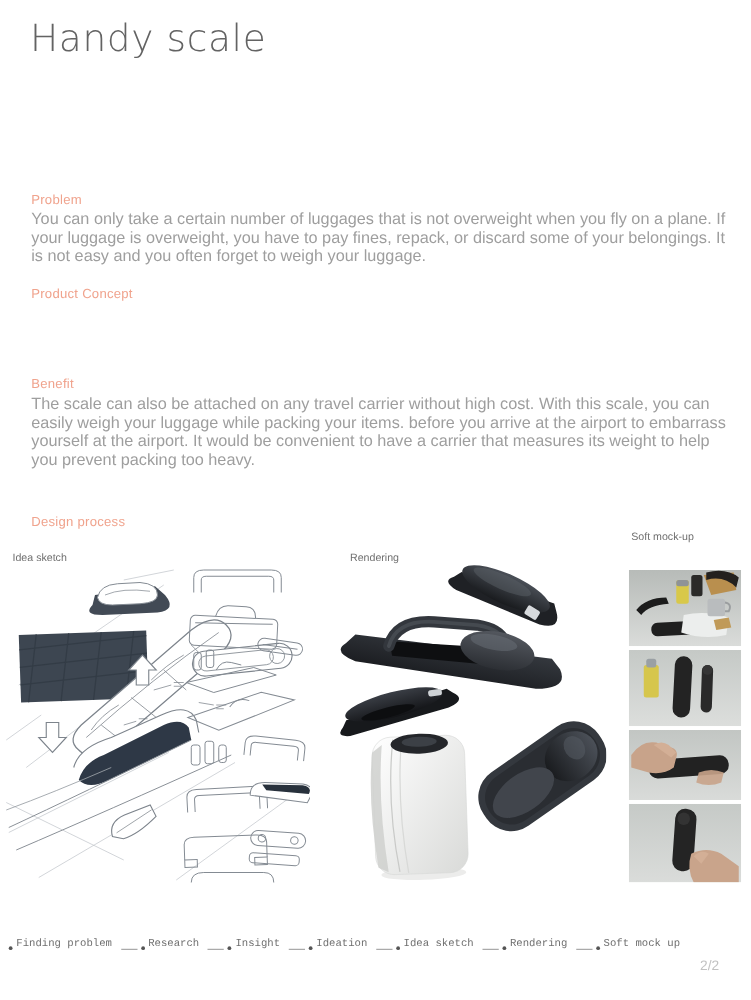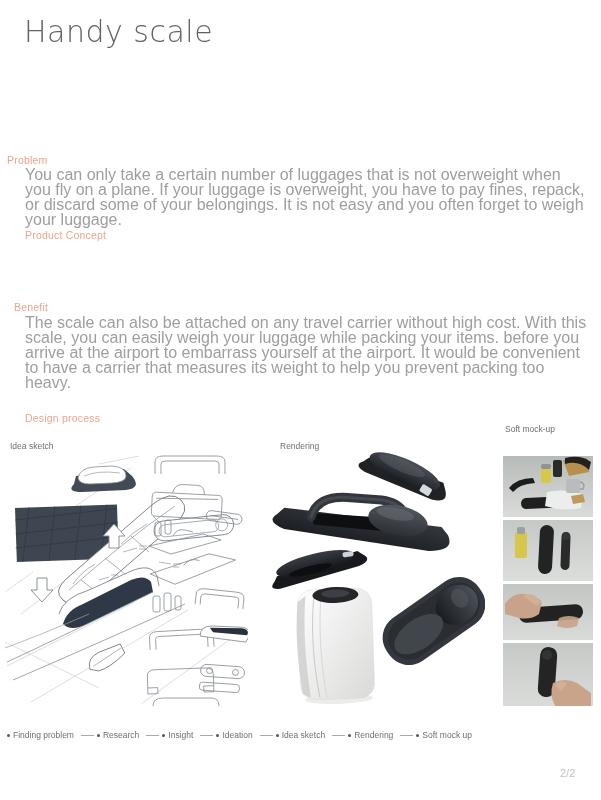--- a/index.html
+++ b/index.html
@@ -3,42 +3,42 @@
 <meta charset="utf-8">
 <style>
   html,body{margin:0;padding:0;background:#ffffff;}
   .page{position:relative;width:601px;height:800px;background:#ffffff;overflow:hidden;
         font-family:"Liberation Sans",sans-serif;margin:0 auto;}
   .abs{position:absolute;}
   .page-title{left:24px;top:14px;font-family:"DejaVu Sans","Liberation Sans",sans-serif;
               font-weight:200;font-size:30px;color:#636363;letter-spacing:0.5px;}
   .page-subtitle{left:25px;top:52px;font-size:8.5px;color:#8c8c8c;letter-spacing:0.1px;}
   .sec-head{font-size:10.5px;color:#F0A38D;letter-spacing:0.2px;}
-  .sec-body{font-size:16px;line-height:15px;color:#9e9e9e;width:562px;}
+  .sec-body{font-size:13px;line-height:15px;color:#9e9e9e;width:562px;}
   .col-label{font-size:8.5px;color:#6f6f6f;}
-  .flow{left:7px;top:730px;display:flex;align-items:center;font-size:8.5px;color:#6f6f6f;white-space:nowrap;}
+  .flow{left:7px;top:750px;display:flex;align-items:flex-end;font-size:8.5px;color:#6f6f6f;white-space:nowrap;font-family:Liberation Mono, monospace;}
   .flow-dot{width:3px;height:3px;border-radius:50%;background:#555;margin-right:3px;flex:0 0 auto;}
   .flow-dash{width:13px;height:1px;background:#aaaaaa;margin:0 3px 0 7px;flex:0 0 auto;}
   .page-number{left:560px;top:767px;font-size:11px;color:#c2c2c2;}
   .photo{position:absolute;left:503px;width:90px;overflow:hidden;}
   .photo svg{display:block;}
 </style>
 </head>
 <body>
 
 <div class="page">
 
   <div class="abs page-title">Handy scale</div>
 
-  <div class="abs sec-head" style="left:7px;top:154px;">Problem</div>
+  <div class="abs sec-head" style="left:25px;top:154px;">Problem</div>
   <div class="abs sec-body" style="left:25px;top:167px;">You can only take a certain number of luggages that is not overweight when you fly on a plane.  If your luggage is overweight, you have to pay fines, repack, or discard some of your belongings.  It is not easy and you often forget to weigh your luggage.</div>
 
   <div class="abs sec-head" style="left:25px;top:229px;text-align:center;">Product Concept</div>
 
-  <div class="abs sec-head" style="left:14px;top:301px;">Benefit</div>
+  <div class="abs sec-head" style="left:25px;top:301px;">Benefit</div>
   <div class="abs sec-body" style="left:25px;top:315px;">The scale can also be attached on any travel carrier without high cost. With this scale, you can easily weigh your luggage while packing your items. before you arrive at the airport to embarrass yourself at the airport. It would be convenient to have a carrier that measures its weight to help you prevent packing too heavy.</div>
 
   <div class="abs sec-head" style="left:25px;top:412px;">Design process</div>
 
   <div class="abs col-label" style="left:10px;top:441px;">Idea sketch</div>
   <div class="abs col-label" style="left:280px;top:441px;">Rendering</div>
   <div class="abs col-label" style="left:505px;top:424px;">Soft mock-up</div>
 
   <div class="abs" style="left:3px;top:452px;">
     <svg width="245" height="255" viewBox="0 0 245 255">

